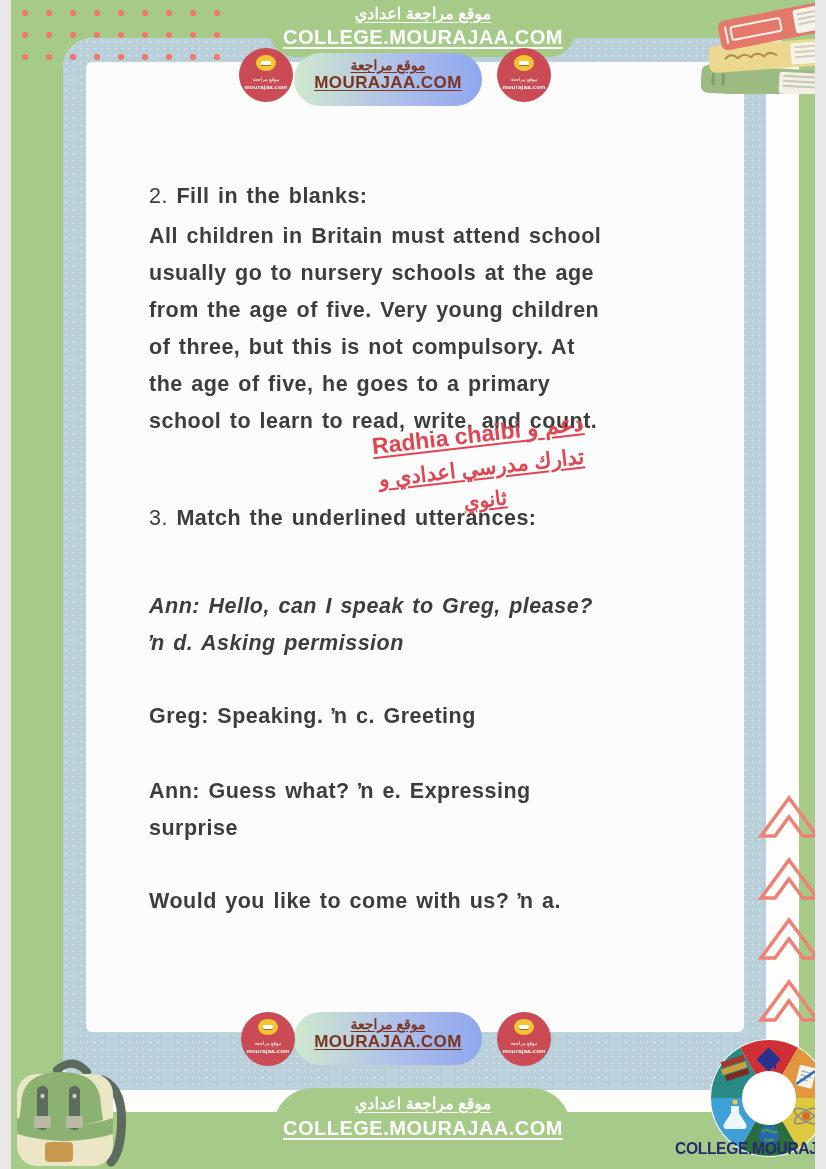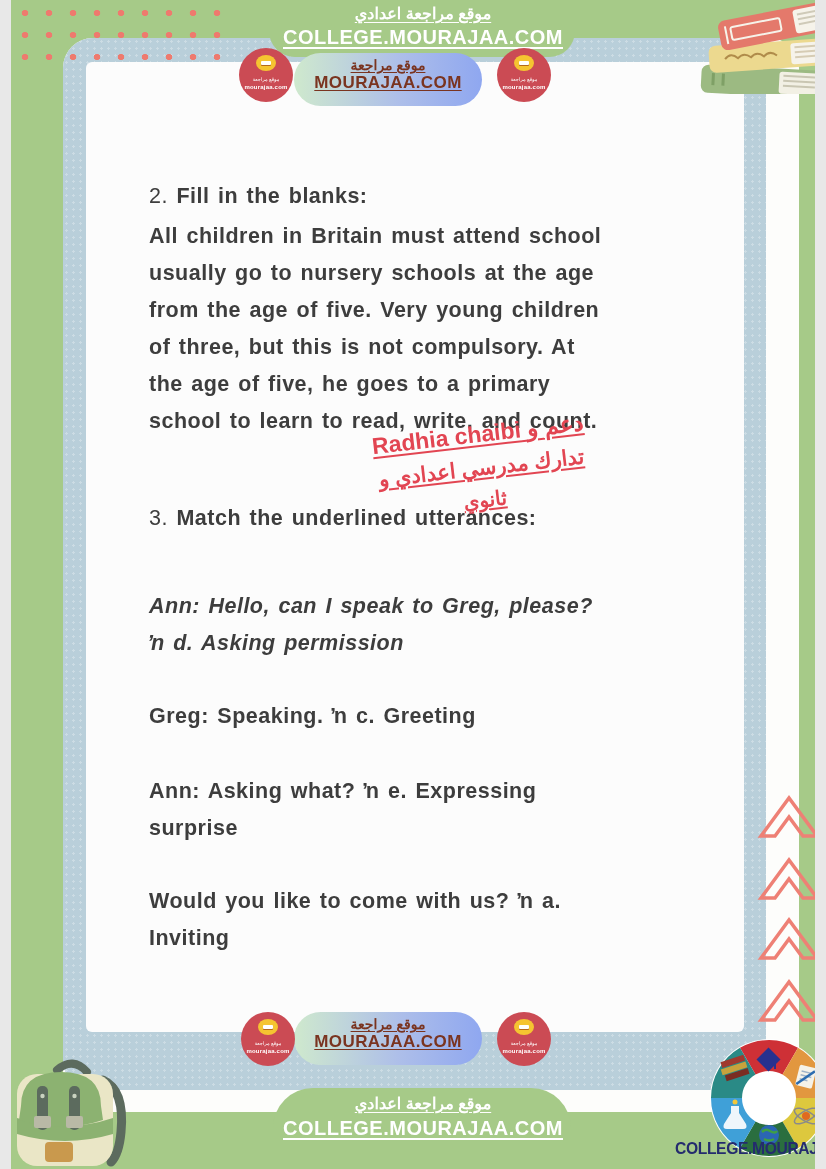--- a/index.html
+++ b/index.html
@@ -175,26 +175,25 @@
   </div>
 
   <div class="ws" style="top:588px;font-style:italic;">
     <div>Ann: Hello, can I speak to Greg, please?</div>
     <div>ŉ  d. Asking permission</div>
   </div>
   <div class="ws" style="top:698px;text-align:center;">
     <div>Greg: Speaking. ŉ  c. Greeting</div>
   </div>
   <div class="ws" style="top:773px;">
-    <div>Ann: Asking what? ŉ  e. Expressing</div>
+    <div>Ann: Guess what? ŉ  e. Expressing</div>
     <div>surprise</div>
   </div>
   <div class="ws" style="top:883px;">
     <div>Would you like to come with us? ŉ  a.</div>
-    <div>Inviting</div>
   </div>
 
   <div class="pill bottom">
     <span class="ar">موقع مراجعة</span>
     <span class="url">MOURAJAA.COM</span>
   </div>
 
   <div class="bottom-tab"></div>
   <div class="footer-text">
     <span class="ar">موقع مراجعة اعدادي</span>

